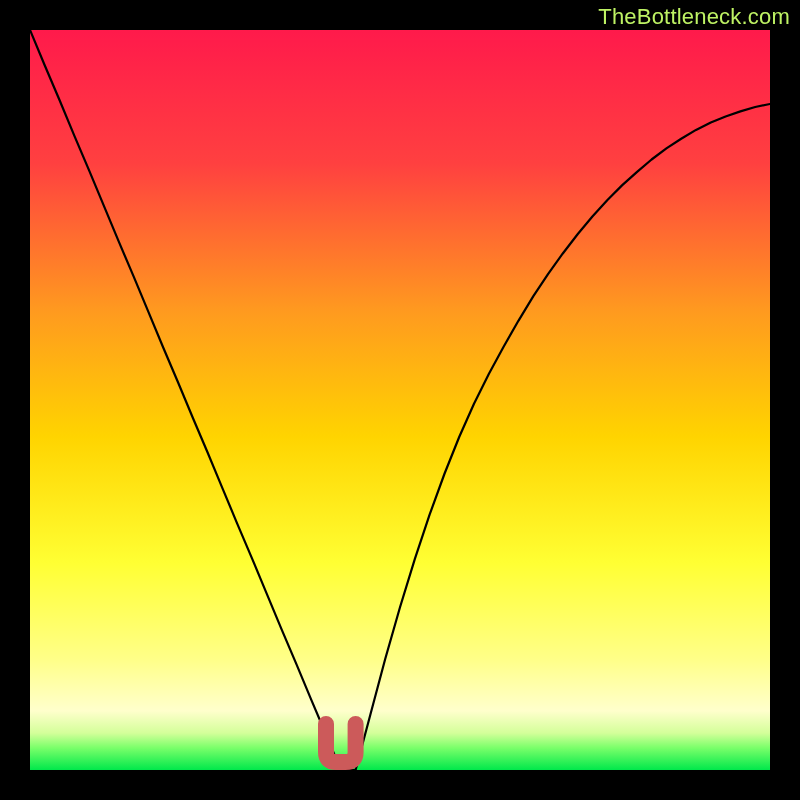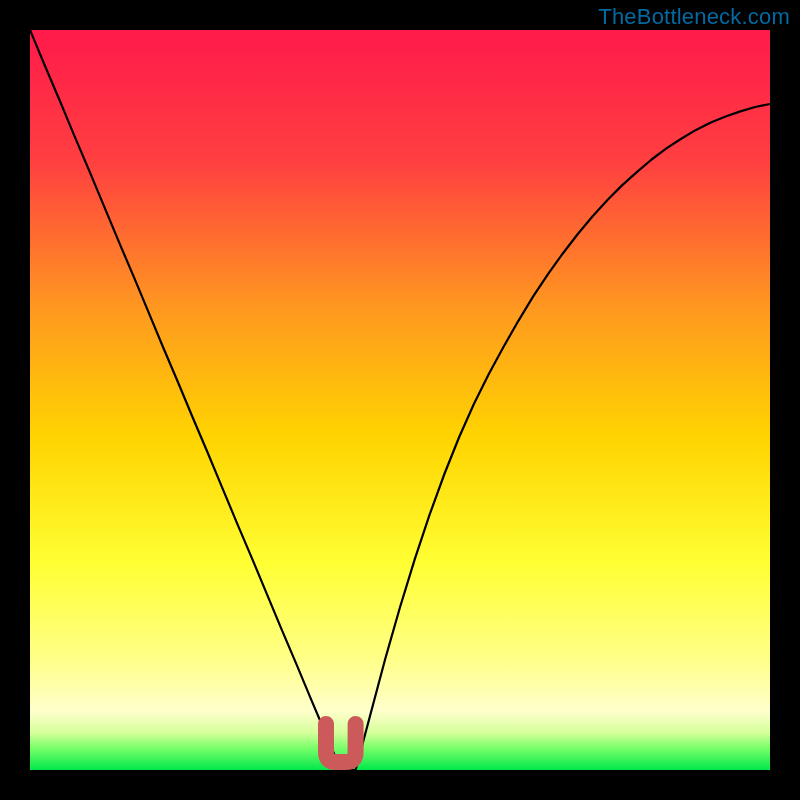--- a/index.html
+++ b/index.html
@@ -23,21 +23,21 @@
     position: absolute;
     left: 0;
     top: 0;
     width: 740px;
     height: 740px;
   }
   .watermark {
     position: absolute;
     top: 4px;
     right: 10px;
-    color: #0369a1;
+    color: #bef264;
     font-size: 22px;
     font-weight: 400;
     letter-spacing: 0.2px;
     user-select: none;
   }
 </style>
 </head>
 <body>
 
 <div class="frame">

